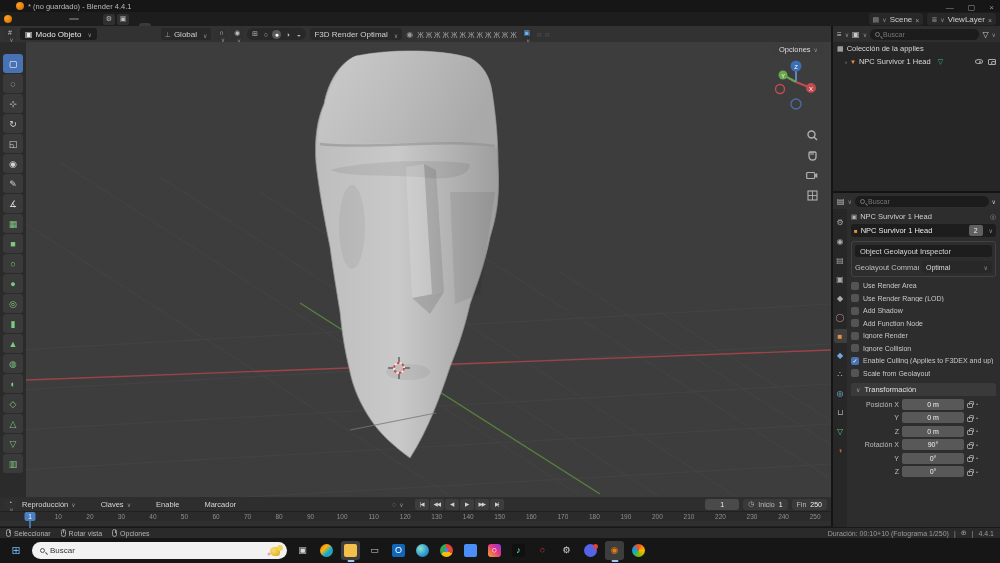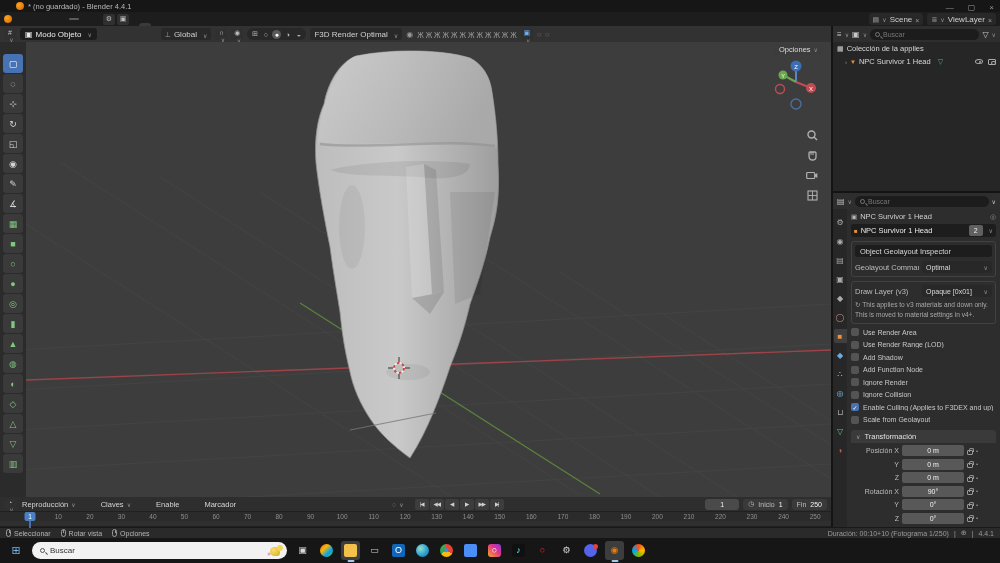--- a/index.html
+++ b/index.html
@@ -548,33 +548,20 @@
       </div>
       <div class="pgroup" data-name="inspector-group">
         <div class="field" data-name="inspector-title-field">Object Geolayout Inspector</div>
         <div class="lrow">
           <span class="lbl" data-name="geolayout-command-label">Geolayout Command</span>
           <span class="dropfield drop" data-name="geolayout-command-dropdown">
               <span>Optimal</span>
             </span>
         </div>
       </div>
-      <div class="pgroup" data-name="draw-layer-group">
-        <div class="lrow" style="margin-top:0;">
-          <span class="lbl" data-name="draw-layer-label">Draw Layer (v3)</span>
-          <span class="dropfield drop" data-name="draw-layer-dropdown">
-              <span>Opaque [0x01]</span>
-            </span>
-        </div>
-        <div class="note" data-name="draw-layer-note">
-          <span data-name="refresh-icon">↻</span>
-          <span data-name="note-line-1">This applies to v3 materials and down only.</span><br>
-          <span data-name="note-line-2">This is moved to material settings in v4+.</span>
-        </div>
-      </div>
       <div data-name="geolayout-checkbox-list">
         <div class="cbrow" data-name="checkbox-use-render-area">
             <span class="box" data-name="checkbox"></span>
             <span class="clbl" data-name="checkbox-label">Use Render Area</span>
           </div>
           <div class="cbrow" data-name="checkbox-use-render-range">
             <span class="box" data-name="checkbox"></span>
             <span class="clbl" data-name="checkbox-label">Use Render Range (LOD)</span>
           </div>
           <div class="cbrow" data-name="checkbox-add-shadow">

